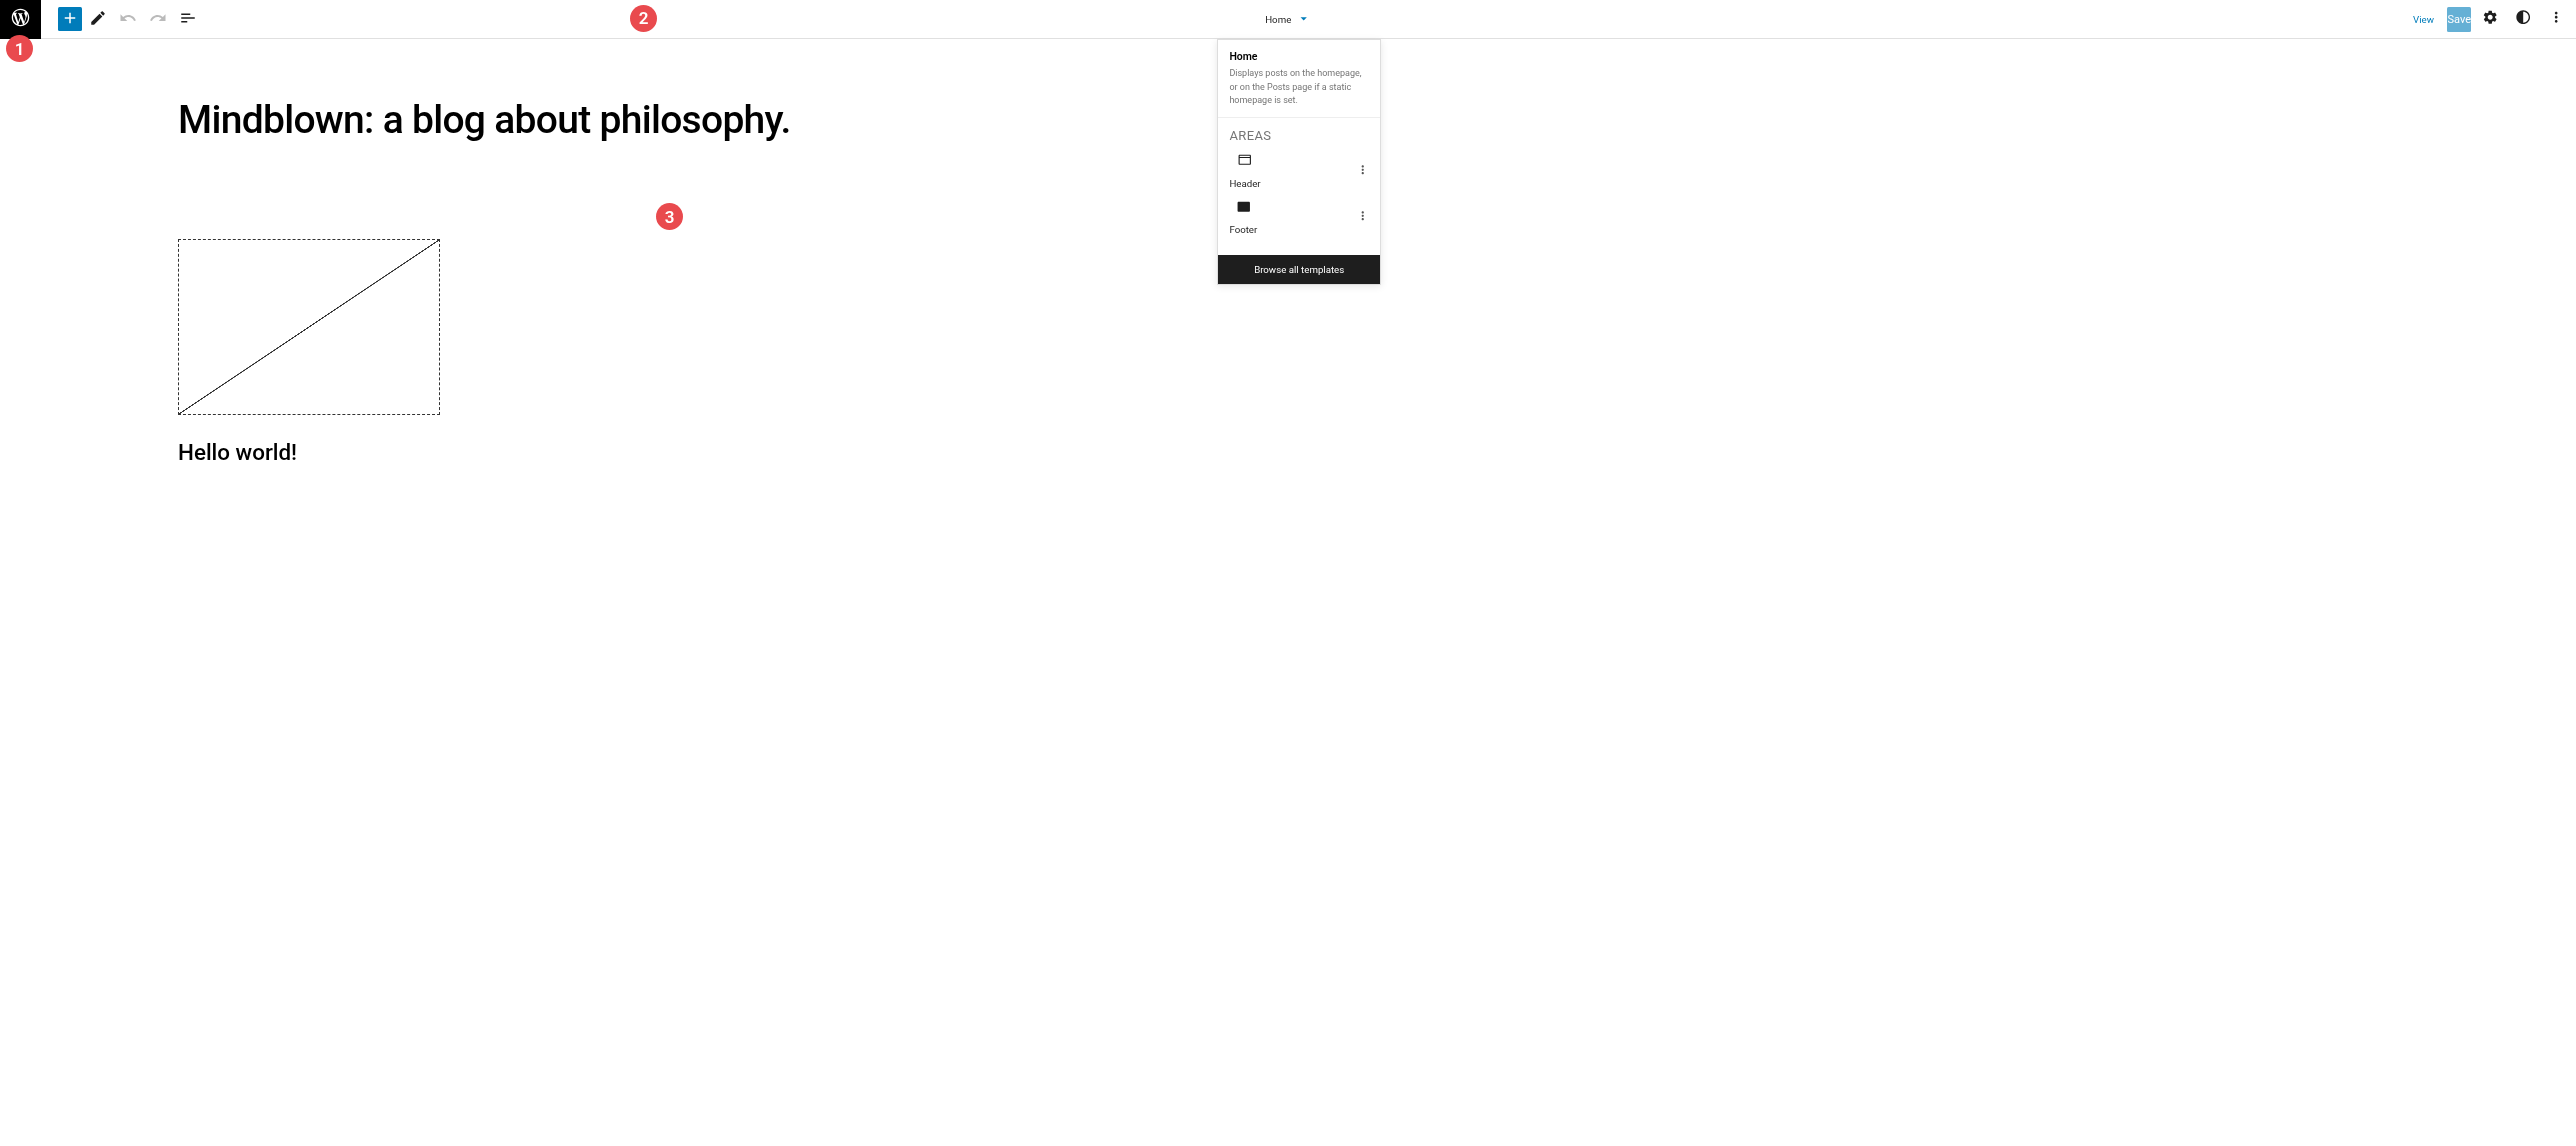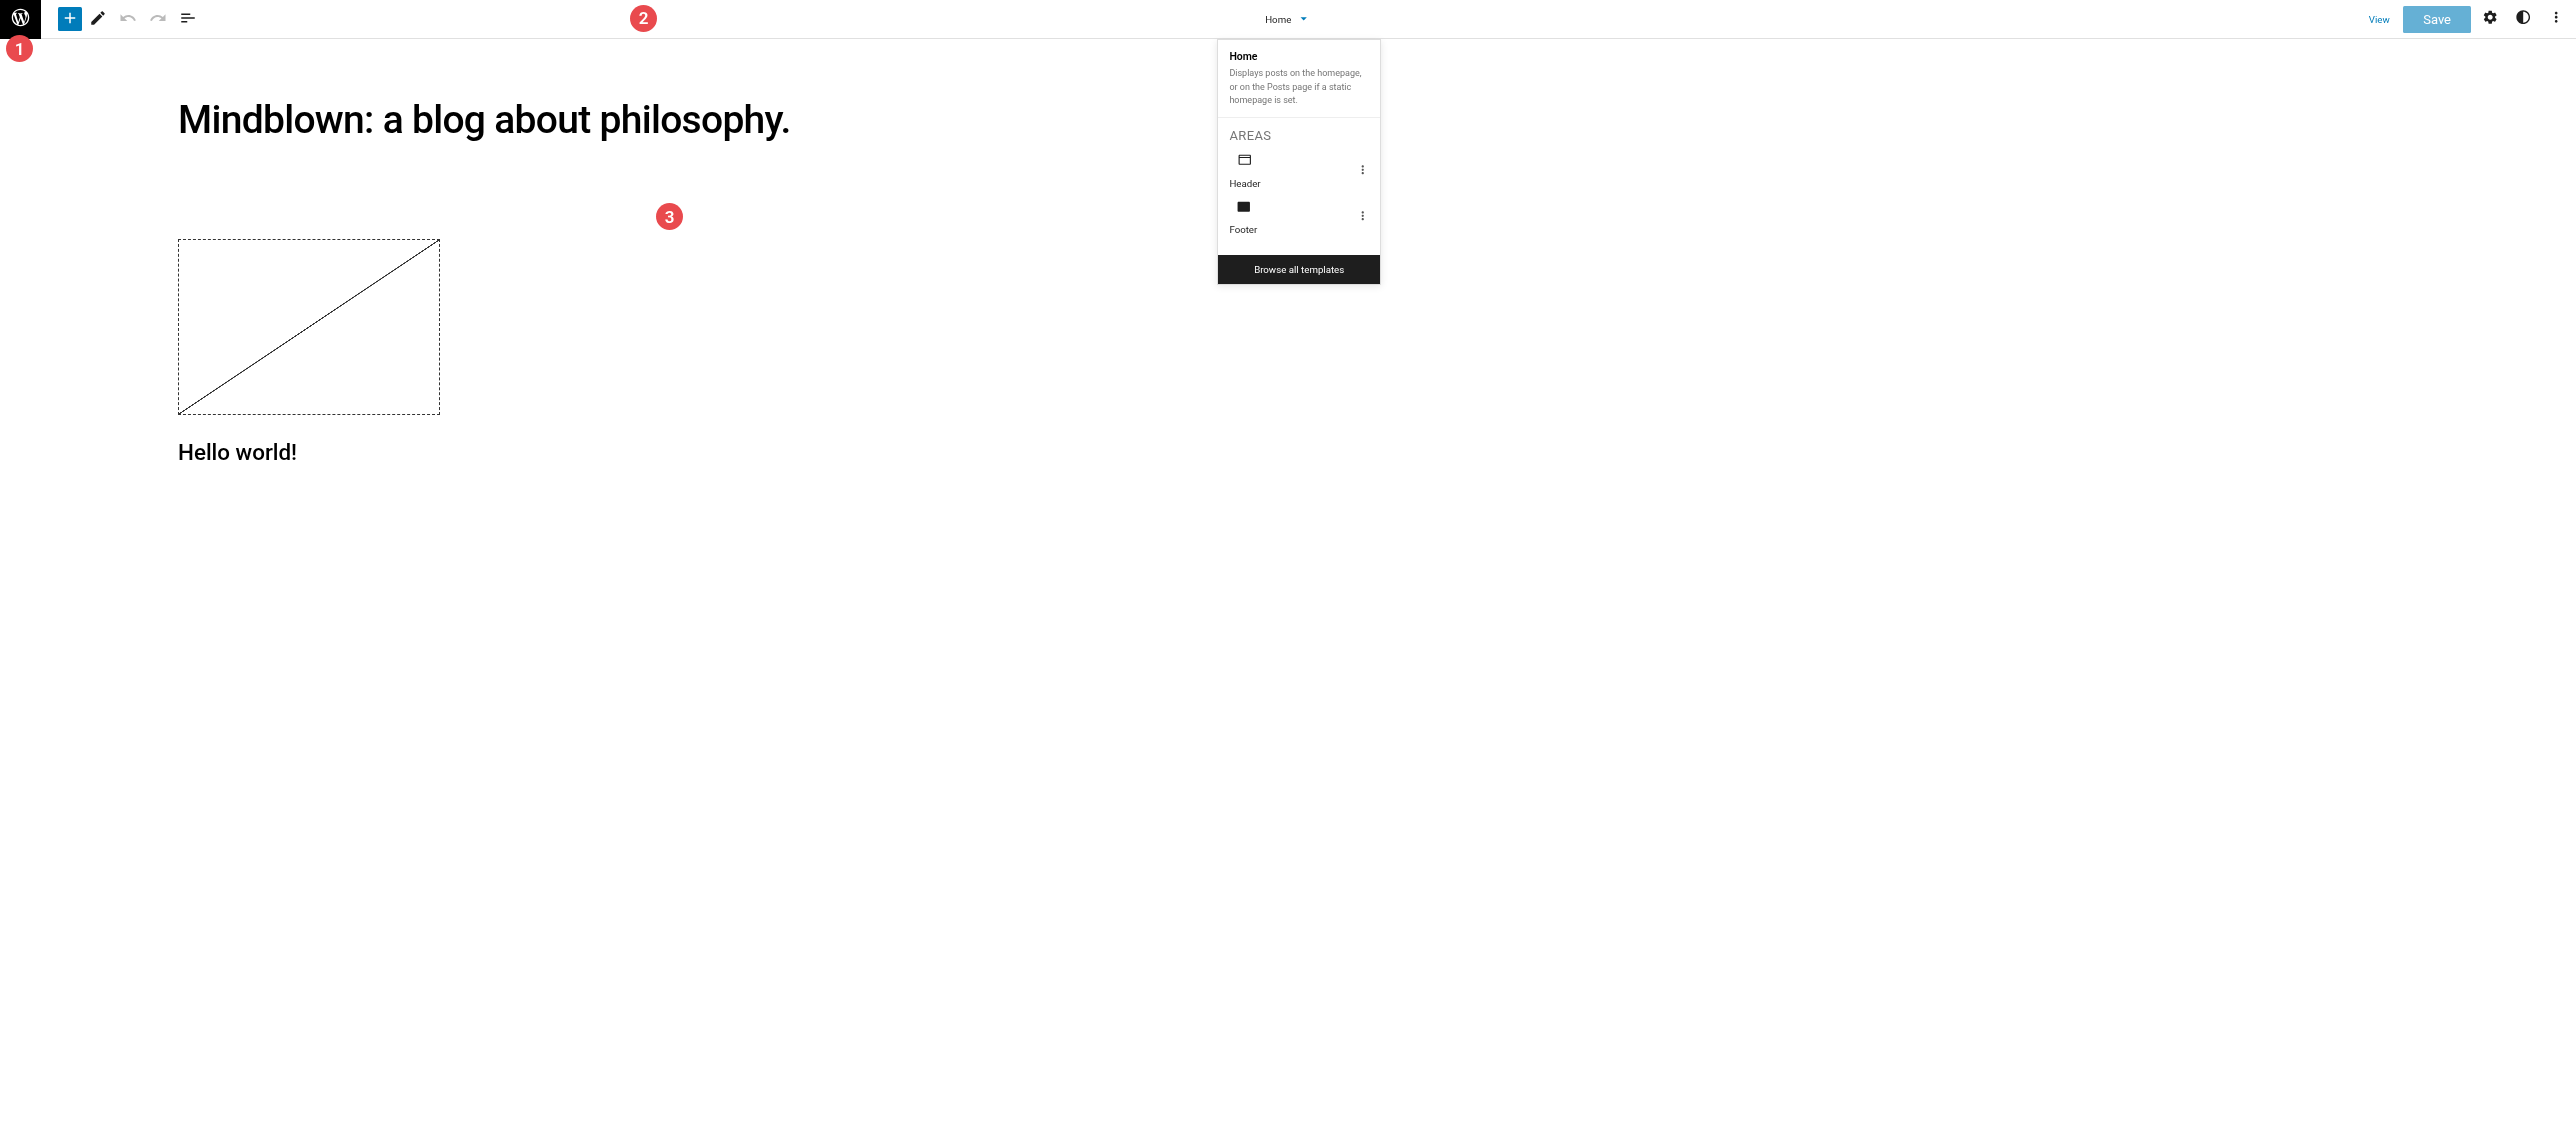--- a/index.html
+++ b/index.html
@@ -99,22 +99,22 @@
     }
     .view-link {
       color: #007cba;
       font-size: 9.7px;
       padding: 4.5px 7.5px;
       cursor: pointer;
     }
     .save-button {
       background: #007cba;
       color: #fff;
-      font-size: 13px;
-      padding: 6px 20px;
+      font-size: 11px;
+      padding: 6px 0;
       border-radius: 1.5px;
       cursor: pointer;
       opacity: 0.6;
       text-align: center;
     }
     .right-icon {
       width: 27px;
       height: 27px;
       display: flex;
       align-items: center;

